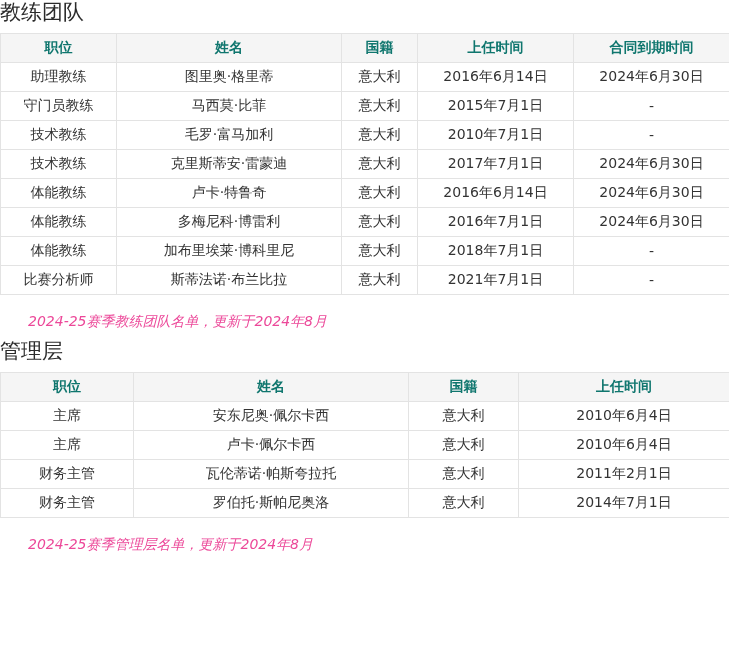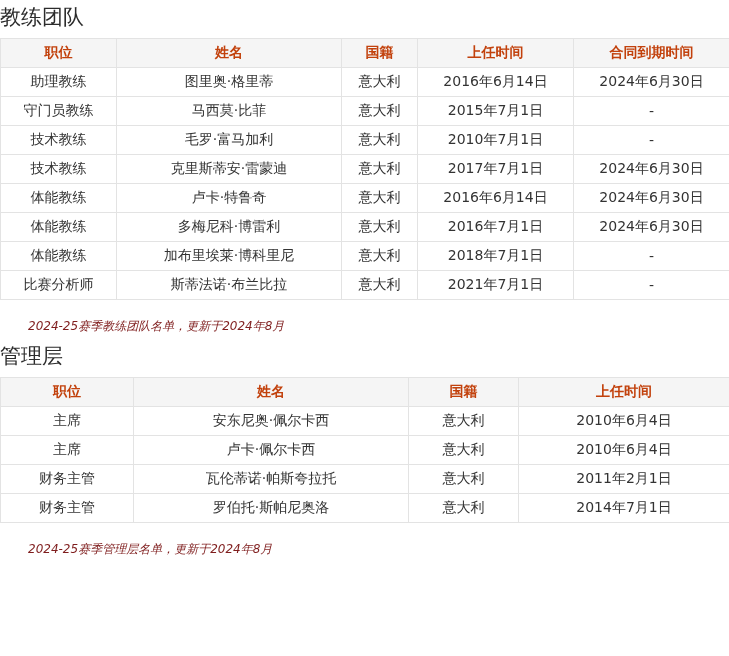--- a/index.html
+++ b/index.html
@@ -15,21 +15,21 @@
     color: #333333;
   }
   .section-title {
     font-size: 21px;
     font-weight: 400;
     line-height: 24px;
     color: #2b2b2b;
     margin: 0;
     padding: 0;
   }
-  .title-coaching { margin-top: 5px; }
+  .title-coaching { }
   .title-management { margin-top: 10px; }
   table.data-table {
     border-collapse: collapse;
     table-layout: fixed;
     width: 729px;
     margin-top: 9px;
   }
   table.data-table th,
   table.data-table td {
     border: 1px solid #e3e3e3;
@@ -37,30 +37,30 @@
     vertical-align: middle;
     font-size: 14px;
     height: 28px;
     padding: 0 2px;
     overflow: hidden;
     white-space: nowrap;
   }
   table.data-table th {
     background: #f5f5f5;
     font-weight: 700;
-    color: #c2410c;
+    color: #0f766e;
   }
   table.data-table td {
     background: #ffffff;
     color: #333333;
   }
   .table-caption {
-    font-size: 12px;
+    font-size: 14px;
     font-style: italic;
-    color: #7f1d1d;
+    color: #ec4899;
     margin: 18px 0 0 0;
     padding-left: 28px;
     line-height: 16px;
   }
 </style>
 </head>
 <body>
 
 <h2 class="section-title title-coaching">教练团队</h2>
 

